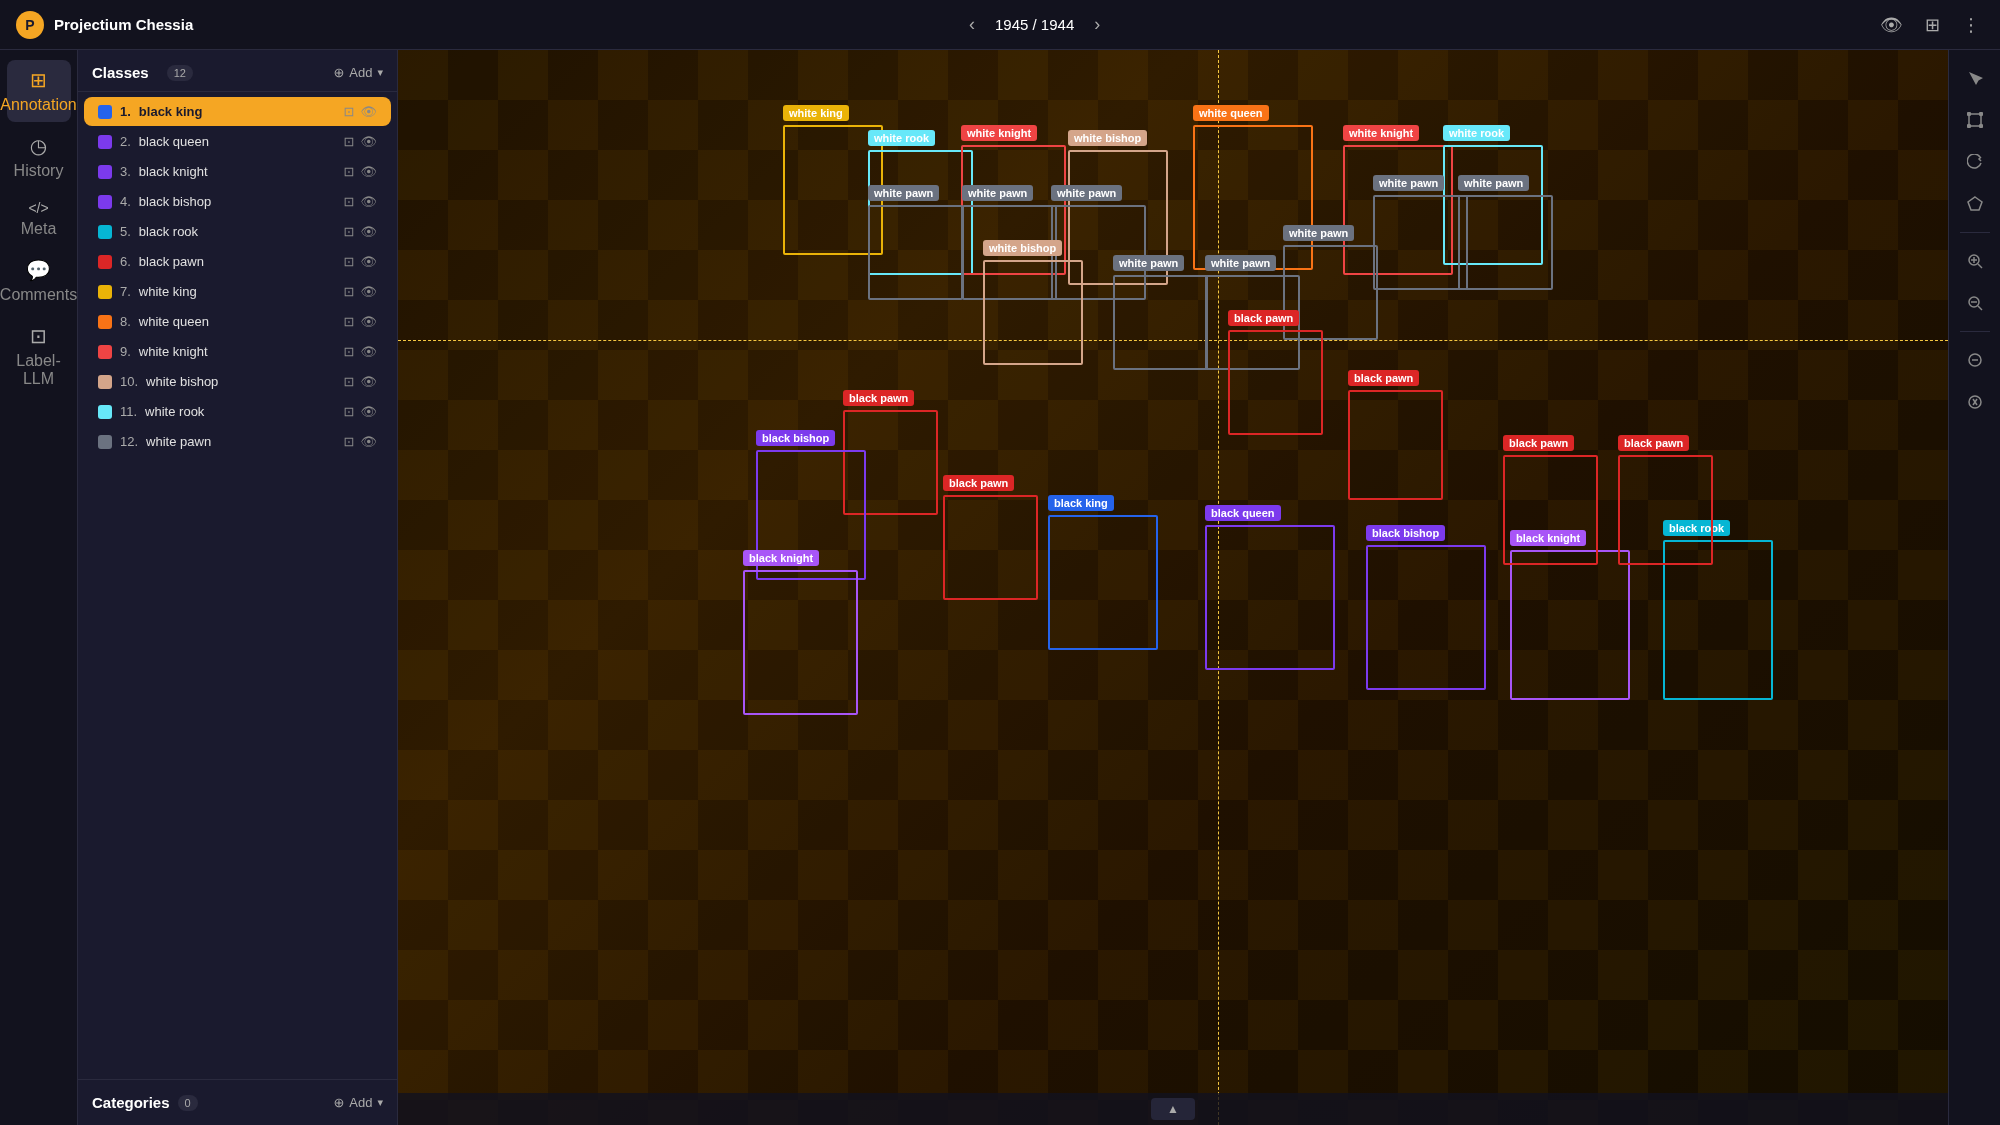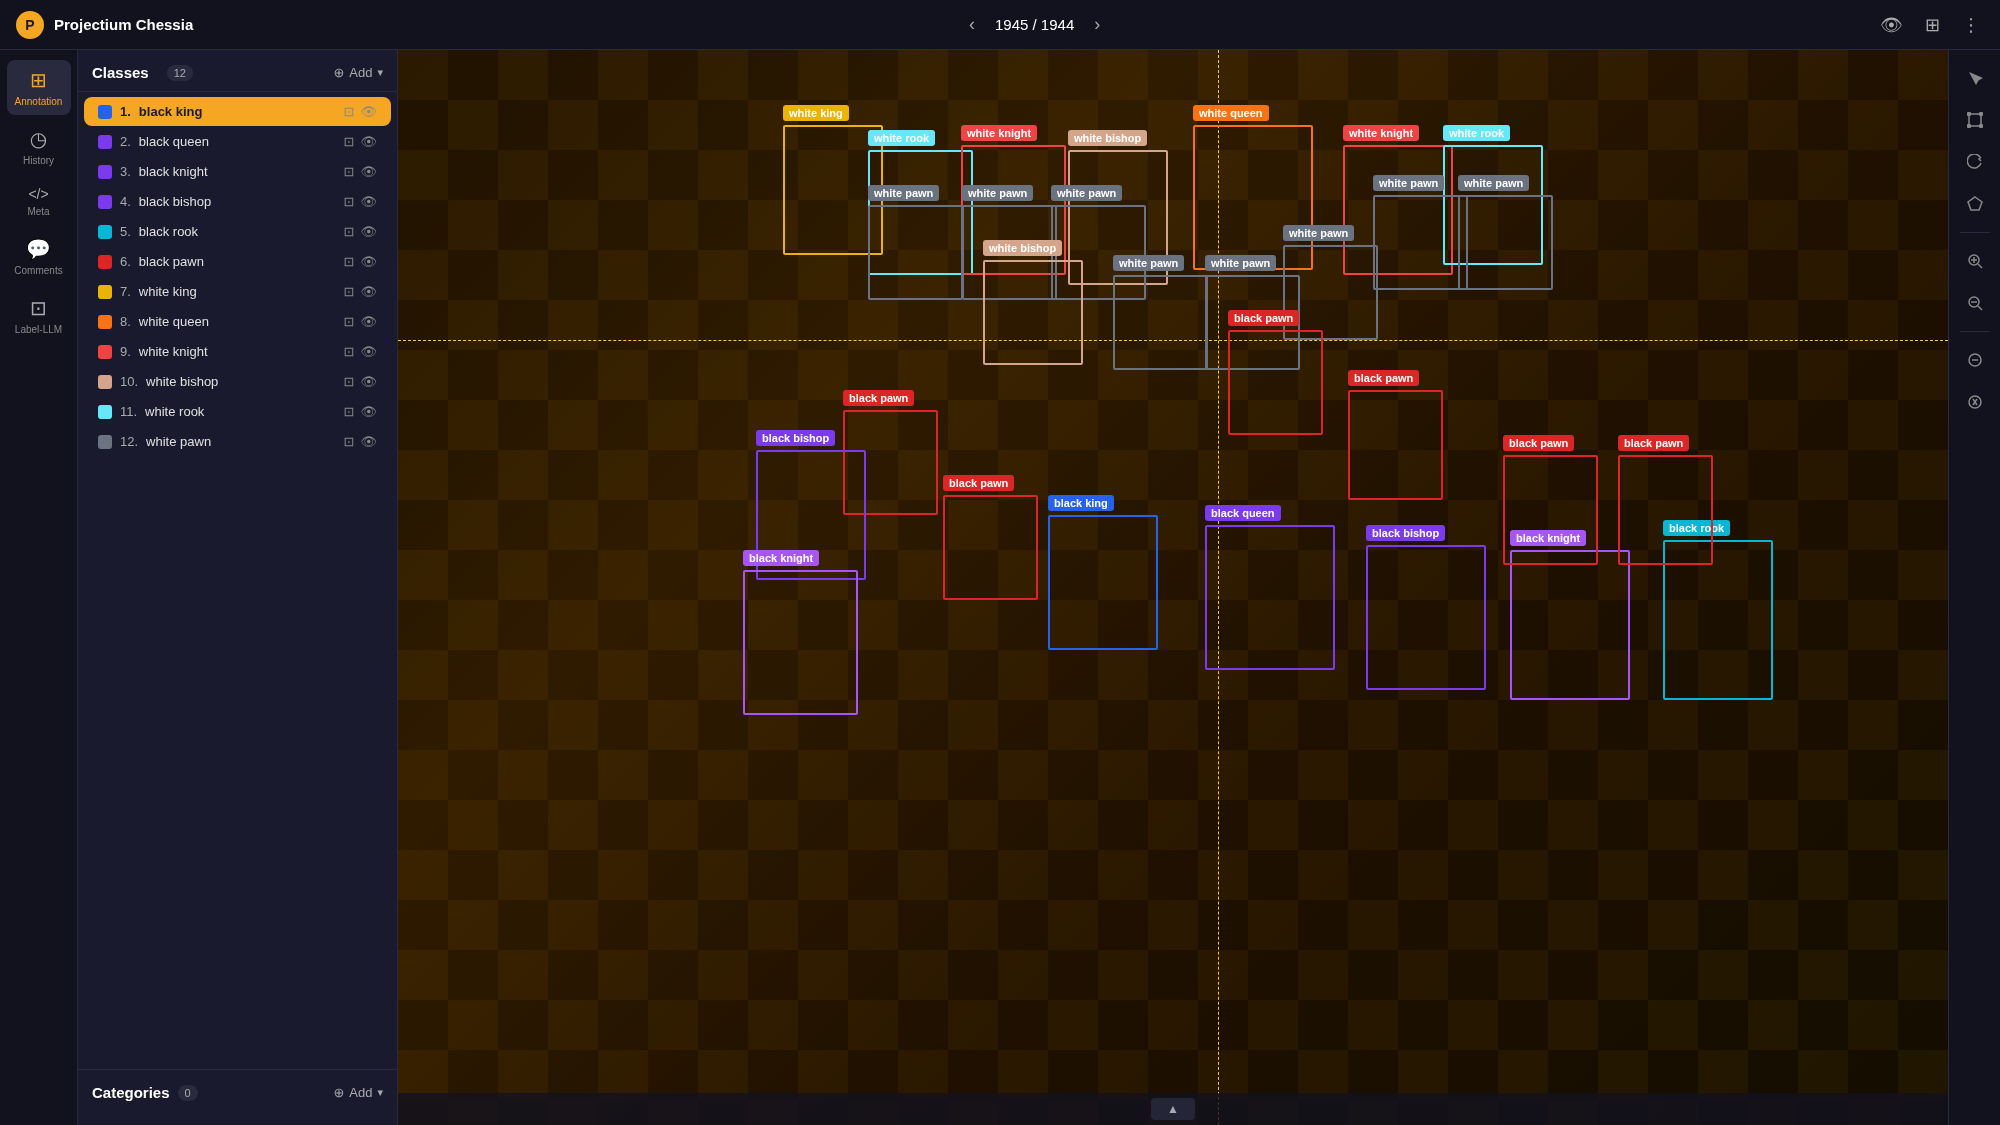--- a/index.html
+++ b/index.html
@@ -87,21 +87,21 @@
       border-radius: 8px;
       cursor: pointer;
       gap: 4px;
     }
     .sidebar-item.active { background: #2a2a3e; }
     .sidebar-icon {
       font-size: 20px; color: #aaa;
     }
     .sidebar-item.active .sidebar-icon { color: #f5a623; }
     .sidebar-label {
-      font-size: 10px; color: #888; text-align: center;
+      font-size: 16px; color: #888; text-align: center;
     }
     .sidebar-item.active .sidebar-label { color: #f5a623; }
 
     
     .classes-panel {
       width: 320px;
       background: #1a1a2e;
       border-right: 1px solid #2a2a3e;
       display: flex;
       flex-direction: column;
@@ -176,21 +176,21 @@
     .class-actions {
       display: flex; gap: 6px; margin-left: auto;
     }
     .class-action-icon { color: #888; font-size: 13px; cursor: pointer; }
 
     .categories-section {
       padding: 14px;
       border-top: 1px solid #2a2a3e;
     }
     .categories-header {
-      display: flex; align-items: center; gap: 8px; margin-bottom: 10px;
+      display: flex; align-items: center; gap: 8px; 
     }
     .categories-title {
       font-size: 15px; font-weight: 600; color: #fff;
     }
     .no-categories {
       color: #666; font-size: 13px; text-align: center; padding: 20px 0;
     }
 
     .hotkeys-bar {
       padding: 10px 14px;

